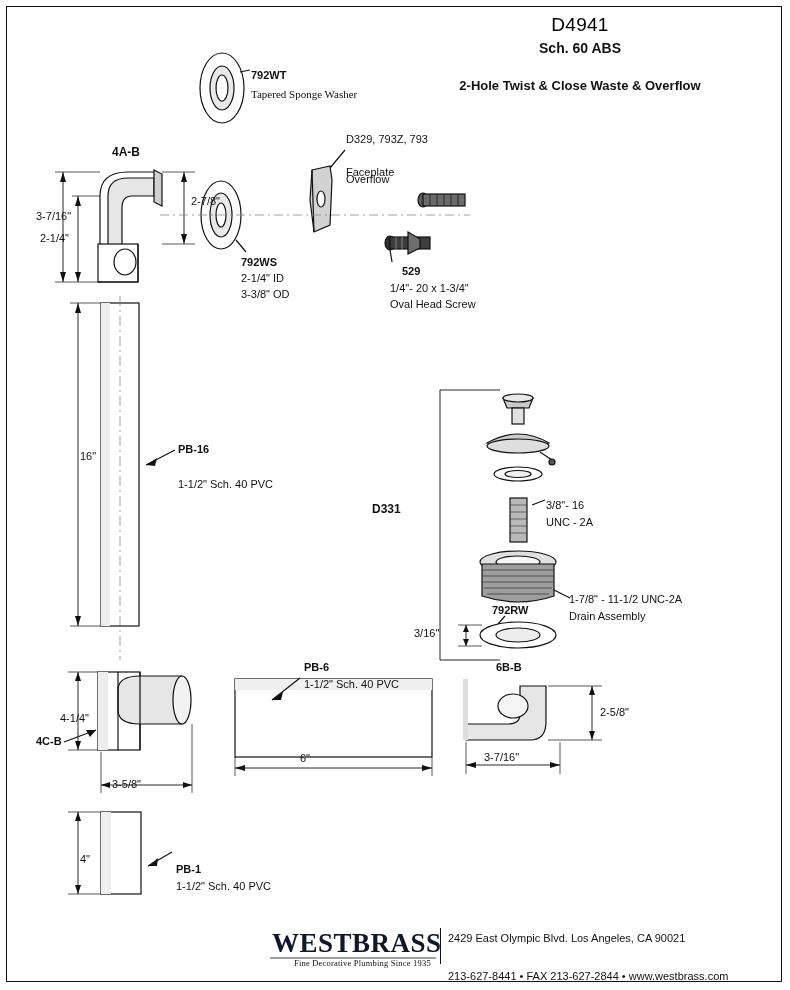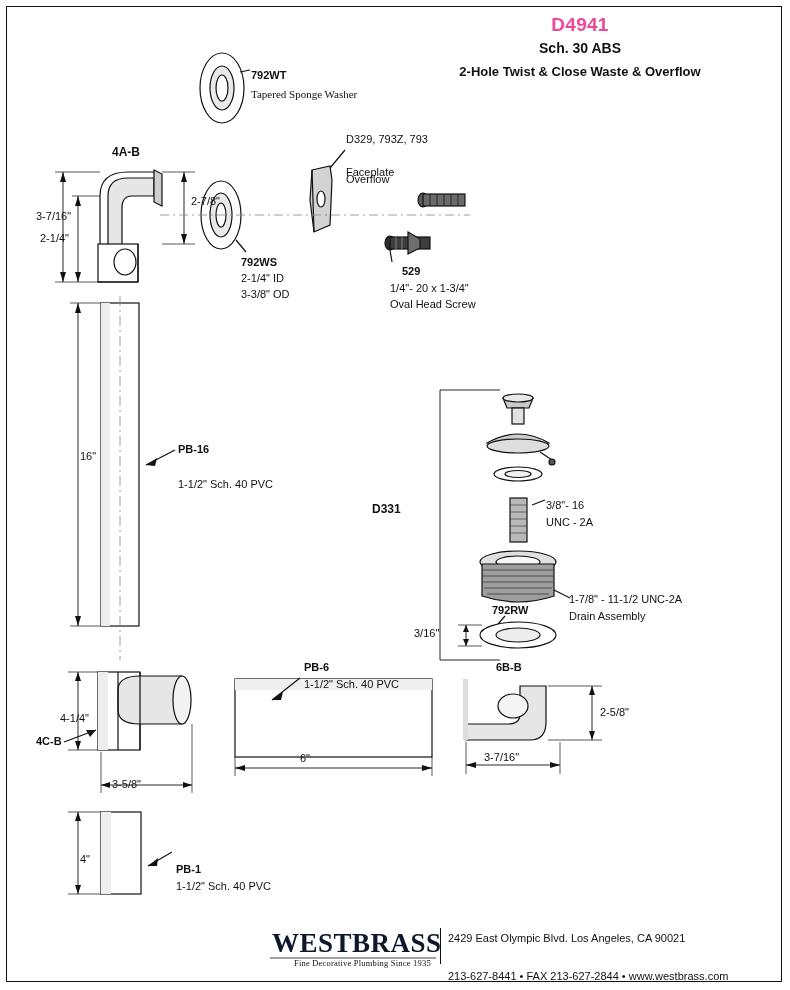--- a/index.html
+++ b/index.html
@@ -36,34 +36,34 @@
   }
   .title-block {
     position: absolute;
     left: 400px;
     top: 14px;
     width: 360px;
     text-align: center;
   }
   .title-main {
     font-size: 19px;
-    font-weight: bold;
+    font-weight: normal;
     letter-spacing: .3px;
-    color: #ec4899;
+    color: #000000;
   }
   .title-sub {
     font-size: 14px;
     font-weight: bold;
     margin-top: 4px;
     color: #111;
   }
   .title-sub2 {
     font-size: 13px;
     font-weight: bold;
-    margin-top: 8px;
+    margin-top: 22px;
     color: #111;
   }
   .brand {
     position: absolute;
     left: 272px;
     top: 928px;
     font-family: "Liberation Serif", serif;
     font-size: 27px;
     font-weight: bold;
     letter-spacing: 0.5px;
@@ -113,21 +113,21 @@
 </style>
 </head>
 <body>
 
 <div id="page">
 
   <div class="frame"></div>
 
   <div class="title-block">
     <div class="title-main">D4941</div>
-    <div class="title-sub">Sch. 30 ABS</div>
+    <div class="title-sub">Sch. 60 ABS</div>
     <div class="title-sub2">2-Hole Twist &amp; Close Waste &amp; Overflow</div>
   </div>
 
   <svg class="svg-layer" viewBox="0 0 790 990">
     <g stroke="#111" fill="none" stroke-width="1.2">
 
       <ellipse cx="222" cy="88" rx="22" ry="35" fill="#ffffff"></ellipse>
       <ellipse cx="222" cy="88" rx="12" ry="22" fill="#e9e9e9"></ellipse>
       <ellipse cx="222" cy="88" rx="6" ry="13" fill="#ffffff"></ellipse>
       <line x1="240" y1="72" x2="250" y2="70" stroke="#111"></line>

